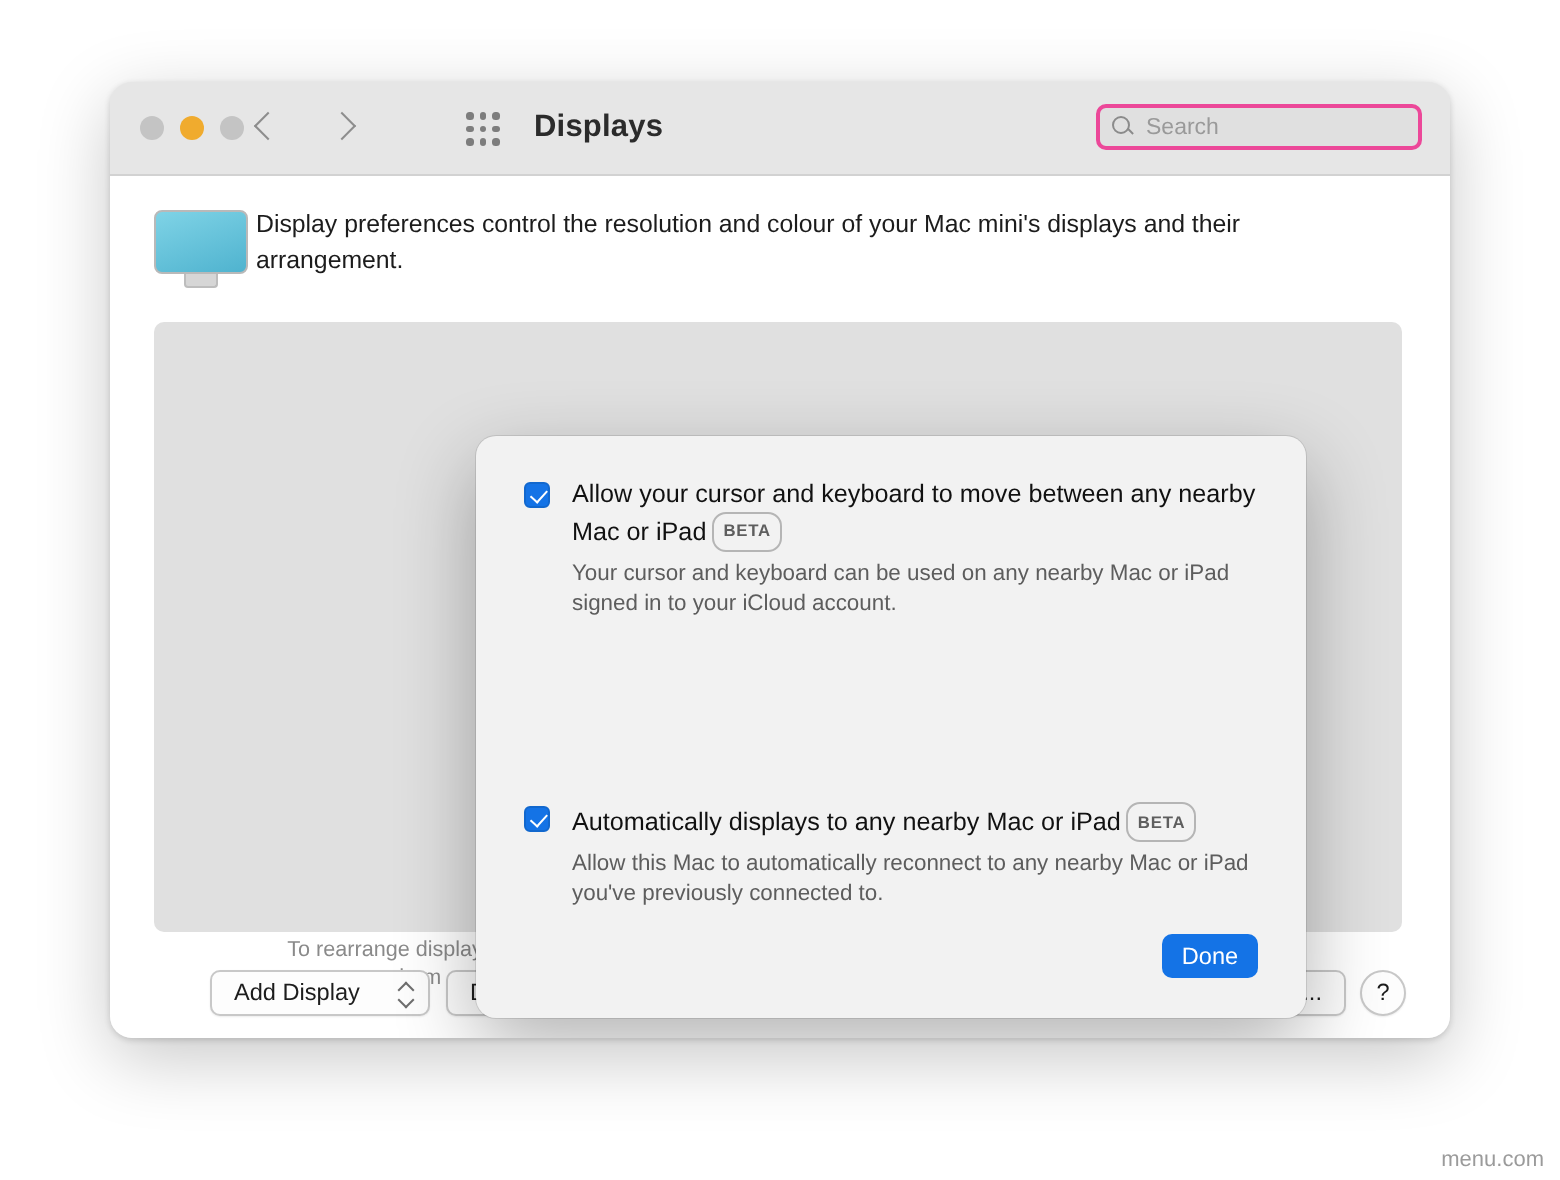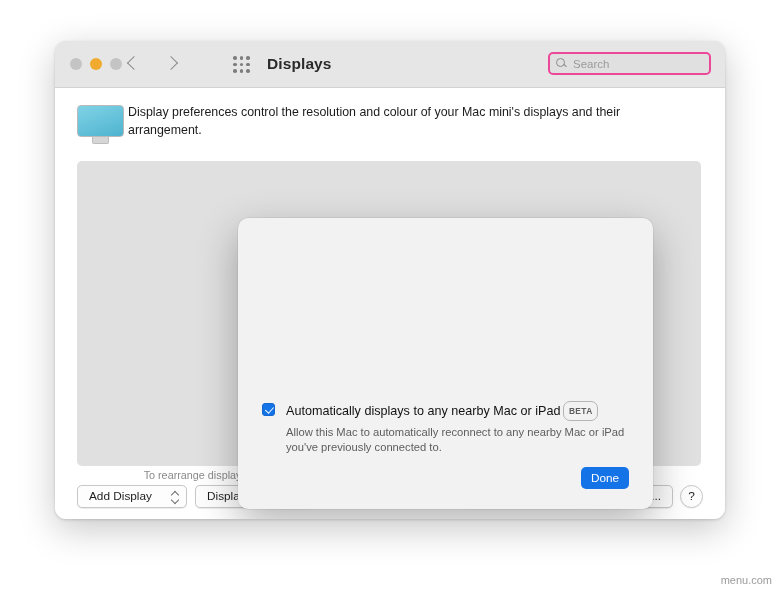--- a/index.html
+++ b/index.html
@@ -236,20 +236,21 @@
     border: 1px solid #c8c8c8;
     border-radius: 5px;
     font-size: 11.8px;
     color: #1d1d1d;
     height: 23px;
     line-height: 21px;
     padding: 0 11px;
     box-sizing: border-box;
     box-shadow: 0 0.5px 1px rgba(0,0,0,0.08);
     white-space: nowrap;
+    margin-left: 28px;
   }
   .btn.pop {
     padding-right: 26px;
   }
   .btn.pop .chevrons {
     position: absolute;
     right: 7px;
     top: 50%;
     transform: translateY(-50%);
     width: 8px;
@@ -445,20 +446,27 @@
           <span class="chevrons"></span>
         </div>
         <div class="btn" id="display-settings">Display Settings...</div>
         <div class="btn" id="universal-control">Universal Control...</div>
         <div class="btn" id="night-shift">Night Shift...</div>
         <div class="btn" id="help-btn">?</div>
       </div>
 
       <div class="sheet">
 
+        <div class="opt" id="opt-0">
+          <span class="cb"></span>
+          <div class="opt-title">
+            <span>Allow your cursor and keyboard to move between any nearby Mac or iPad</span><span class="beta">BETA</span>
+          </div>
+          <div class="opt-sub">Your cursor and keyboard can be used on any nearby Mac or iPad signed in to your iCloud account.</div>
+        </div>
 
 
         <div class="opt" id="opt-2">
           <span class="cb"></span>
           <div class="opt-title">
             <span>Automatically displays to any nearby Mac or iPad</span><span class="beta">BETA</span>
           </div>
           <div class="opt-sub">Allow this Mac to automatically reconnect to any nearby Mac or iPad you've previously connected to.</div>
         </div>
 

